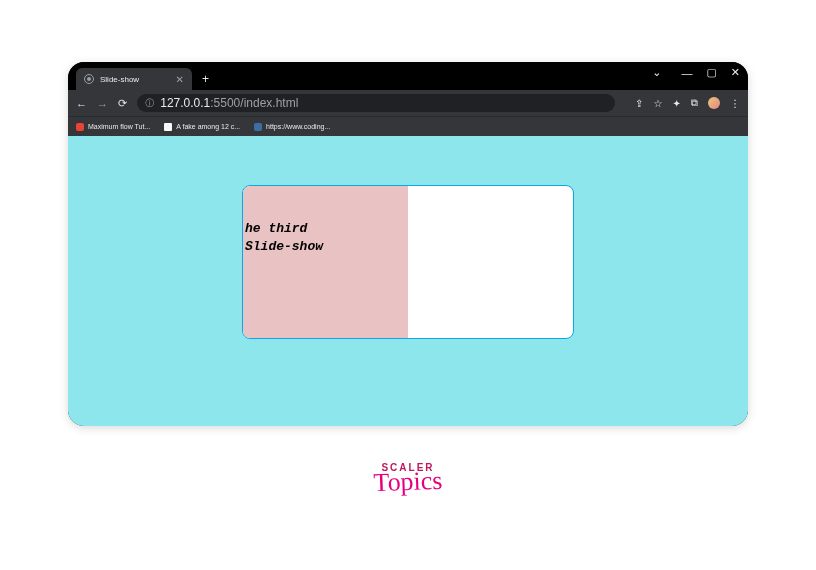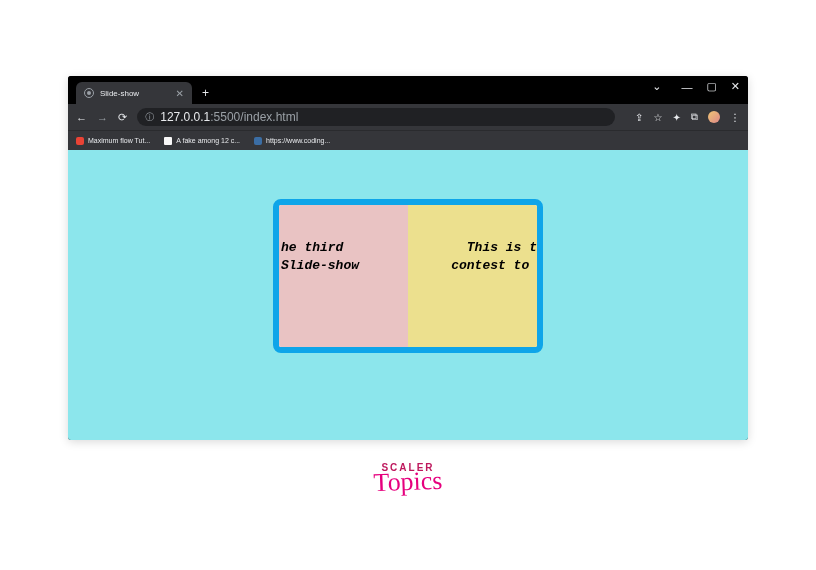--- a/index.html
+++ b/index.html
@@ -6,25 +6,25 @@
     body {
       width: 816px;
       height: 570px;
       background: #ffffff;
       font-family: Arial, sans-serif;
       position: relative;
     }
     .browser-window {
       position: absolute;
       left: 68px;
-      top: 76px;
+      top: 62px;
       width: 680px;
       height: 364px;
       background: #202124;
-      border-radius: 3px;
+      border-radius: 16px;
       overflow: hidden;
       box-shadow: 0 2px 10px rgba(0,0,0,0.15);
     }
     .window-controls {
       position: absolute;
       right: 8px;
       top: 4px;
       display: flex;
       gap: 14px;
       align-items: center;
@@ -125,23 +125,23 @@
       position: absolute;
       top: 74px;
       left: 0; right: 0; bottom: 0;
       background: #8ce6ec;
     }
     .slideshow {
       position: absolute;
       left: 50%;
       top: 49px;
       transform: translateX(-50%);
-      width: 270px;
+      width: 332px;
       height: 154px;
-      border: 6px solid #0ea5e9;
+      border: 1px solid #0ea5e9;
       border-radius: 8px;
       overflow: hidden;
       display: flex;
       background: #fff;
     }
     .slide {
       width: 50%;
       height: 100%;
       padding: 34px 0 0 0;
     }
@@ -231,24 +231,20 @@
       <span class="bm-text">https://www.coding...</span>
     </div>
   </div>
 
   <div class="viewport">
     <div class="slideshow">
       <div class="slide pink">
         <div class="slide-text">he third
 Slide-show</div>
       </div>
-      <div class="slide yellow">
-        <div class="slide-text">   This is t
-contest to </div>
-      </div>
     </div>
   </div>
 </div>
 
 <div class="logo-wrap">
   <div class="logo-scaler">SCALER</div>
   <div class="logo-topics">Topics</div>
 </div>
 
 </body></html>

